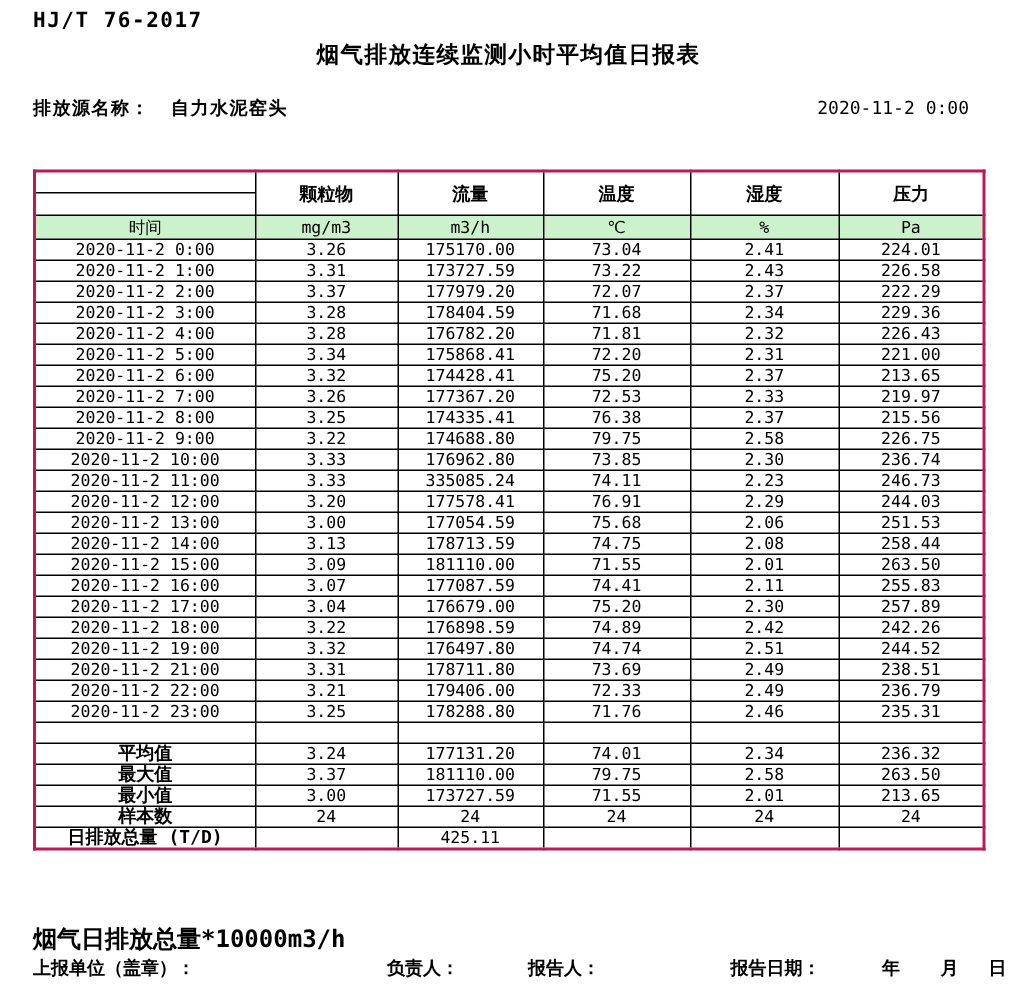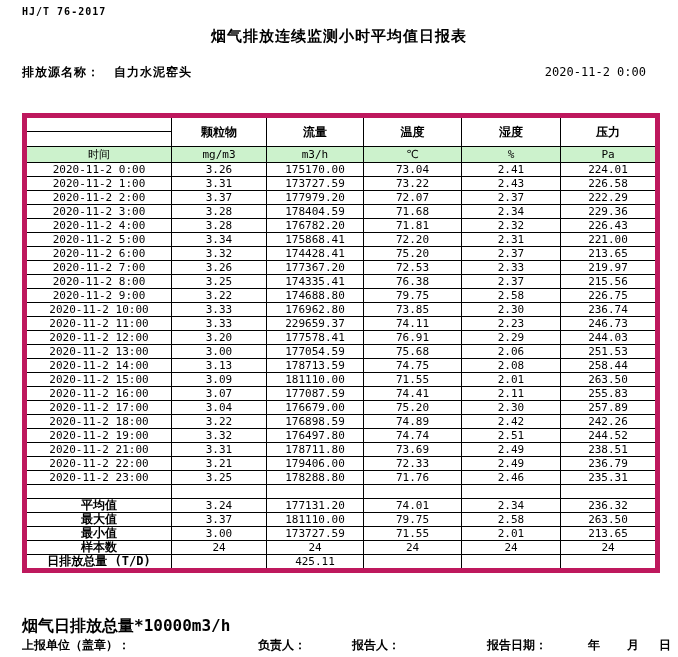--- a/index.html
+++ b/index.html
@@ -1,28 +1,28 @@
 <!DOCTYPE html>
 <html><head>
 <meta charset="utf-8">
 <style>
   * { margin:0; padding:0; box-sizing:border-box; }
   html,body { background:#fff; }
   body {
     width:678px; height:657px; position:relative; overflow:hidden;
     font-family:"DejaVu Sans Mono","DejaVu Sans",monospace; color:#000;
   }
-  .standard { position:absolute; top:6px; left:22px; font-weight:bold; font-size:10px; letter-spacing:1px; }
+  .standard { position:absolute; top:6px; left:22px; font-weight:bold; font-size:14px; letter-spacing:1px; }
   .title { position:absolute; top:27px; left:0; width:100%; text-align:center; font-weight:bold; font-size:15px; letter-spacing:1px; }
   .meta { position:absolute; top:64px; left:22px; width:624px; display:flex; justify-content:space-between; align-items:baseline; font-size:12px; }
   .source { font-weight:bold; letter-spacing:1px; }
   .source .name { margin-left:14px; }
   .date { font-size:12px; }
 
-  table.report { position:absolute; top:113px; left:22px; border-collapse:collapse; table-layout:fixed; border:5px solid #be185d; background:#fff; }
+  table.report { position:absolute; top:113px; left:22px; border-collapse:collapse; table-layout:fixed; border:2px solid #be185d; background:#fff; }
   table.report td { border:1px solid #000; text-align:center; font-size:11px; height:14px; line-height:13px; white-space:nowrap; overflow:hidden; padding:0; }
   tr.hdr td { height:28px; font-size:12px; font-weight:bold; }
   td.split-cell { padding:0; vertical-align:top; }
   td.split-cell .half { height:14px; }
   td.split-cell .half.top { border-bottom:1px solid #000; }
   tr.unit-row td { height:16px; line-height:15px; font-weight:normal; }
   tr.empty-row td { height:14px; }
   tr.summary-row td.lbl { font-weight:bold; font-size:12px; }
 
   .footnote { position:absolute; top:616px; left:22px; font-weight:bold; font-size:16px; }
@@ -162,21 +162,21 @@
         <td>2020-11-2 10:00</td>
         <td>3.33</td>
         <td>176962.80</td>
         <td>73.85</td>
         <td>2.30</td>
         <td>236.74</td>
       </tr>
       <tr>
         <td>2020-11-2 11:00</td>
         <td>3.33</td>
-        <td>229659.37</td>
+        <td>335085.24</td>
         <td>74.11</td>
         <td>2.23</td>
         <td>246.73</td>
       </tr>
       <tr>
         <td>2020-11-2 12:00</td>
         <td>3.20</td>
         <td>177578.41</td>
         <td>76.91</td>
         <td>2.29</td>

